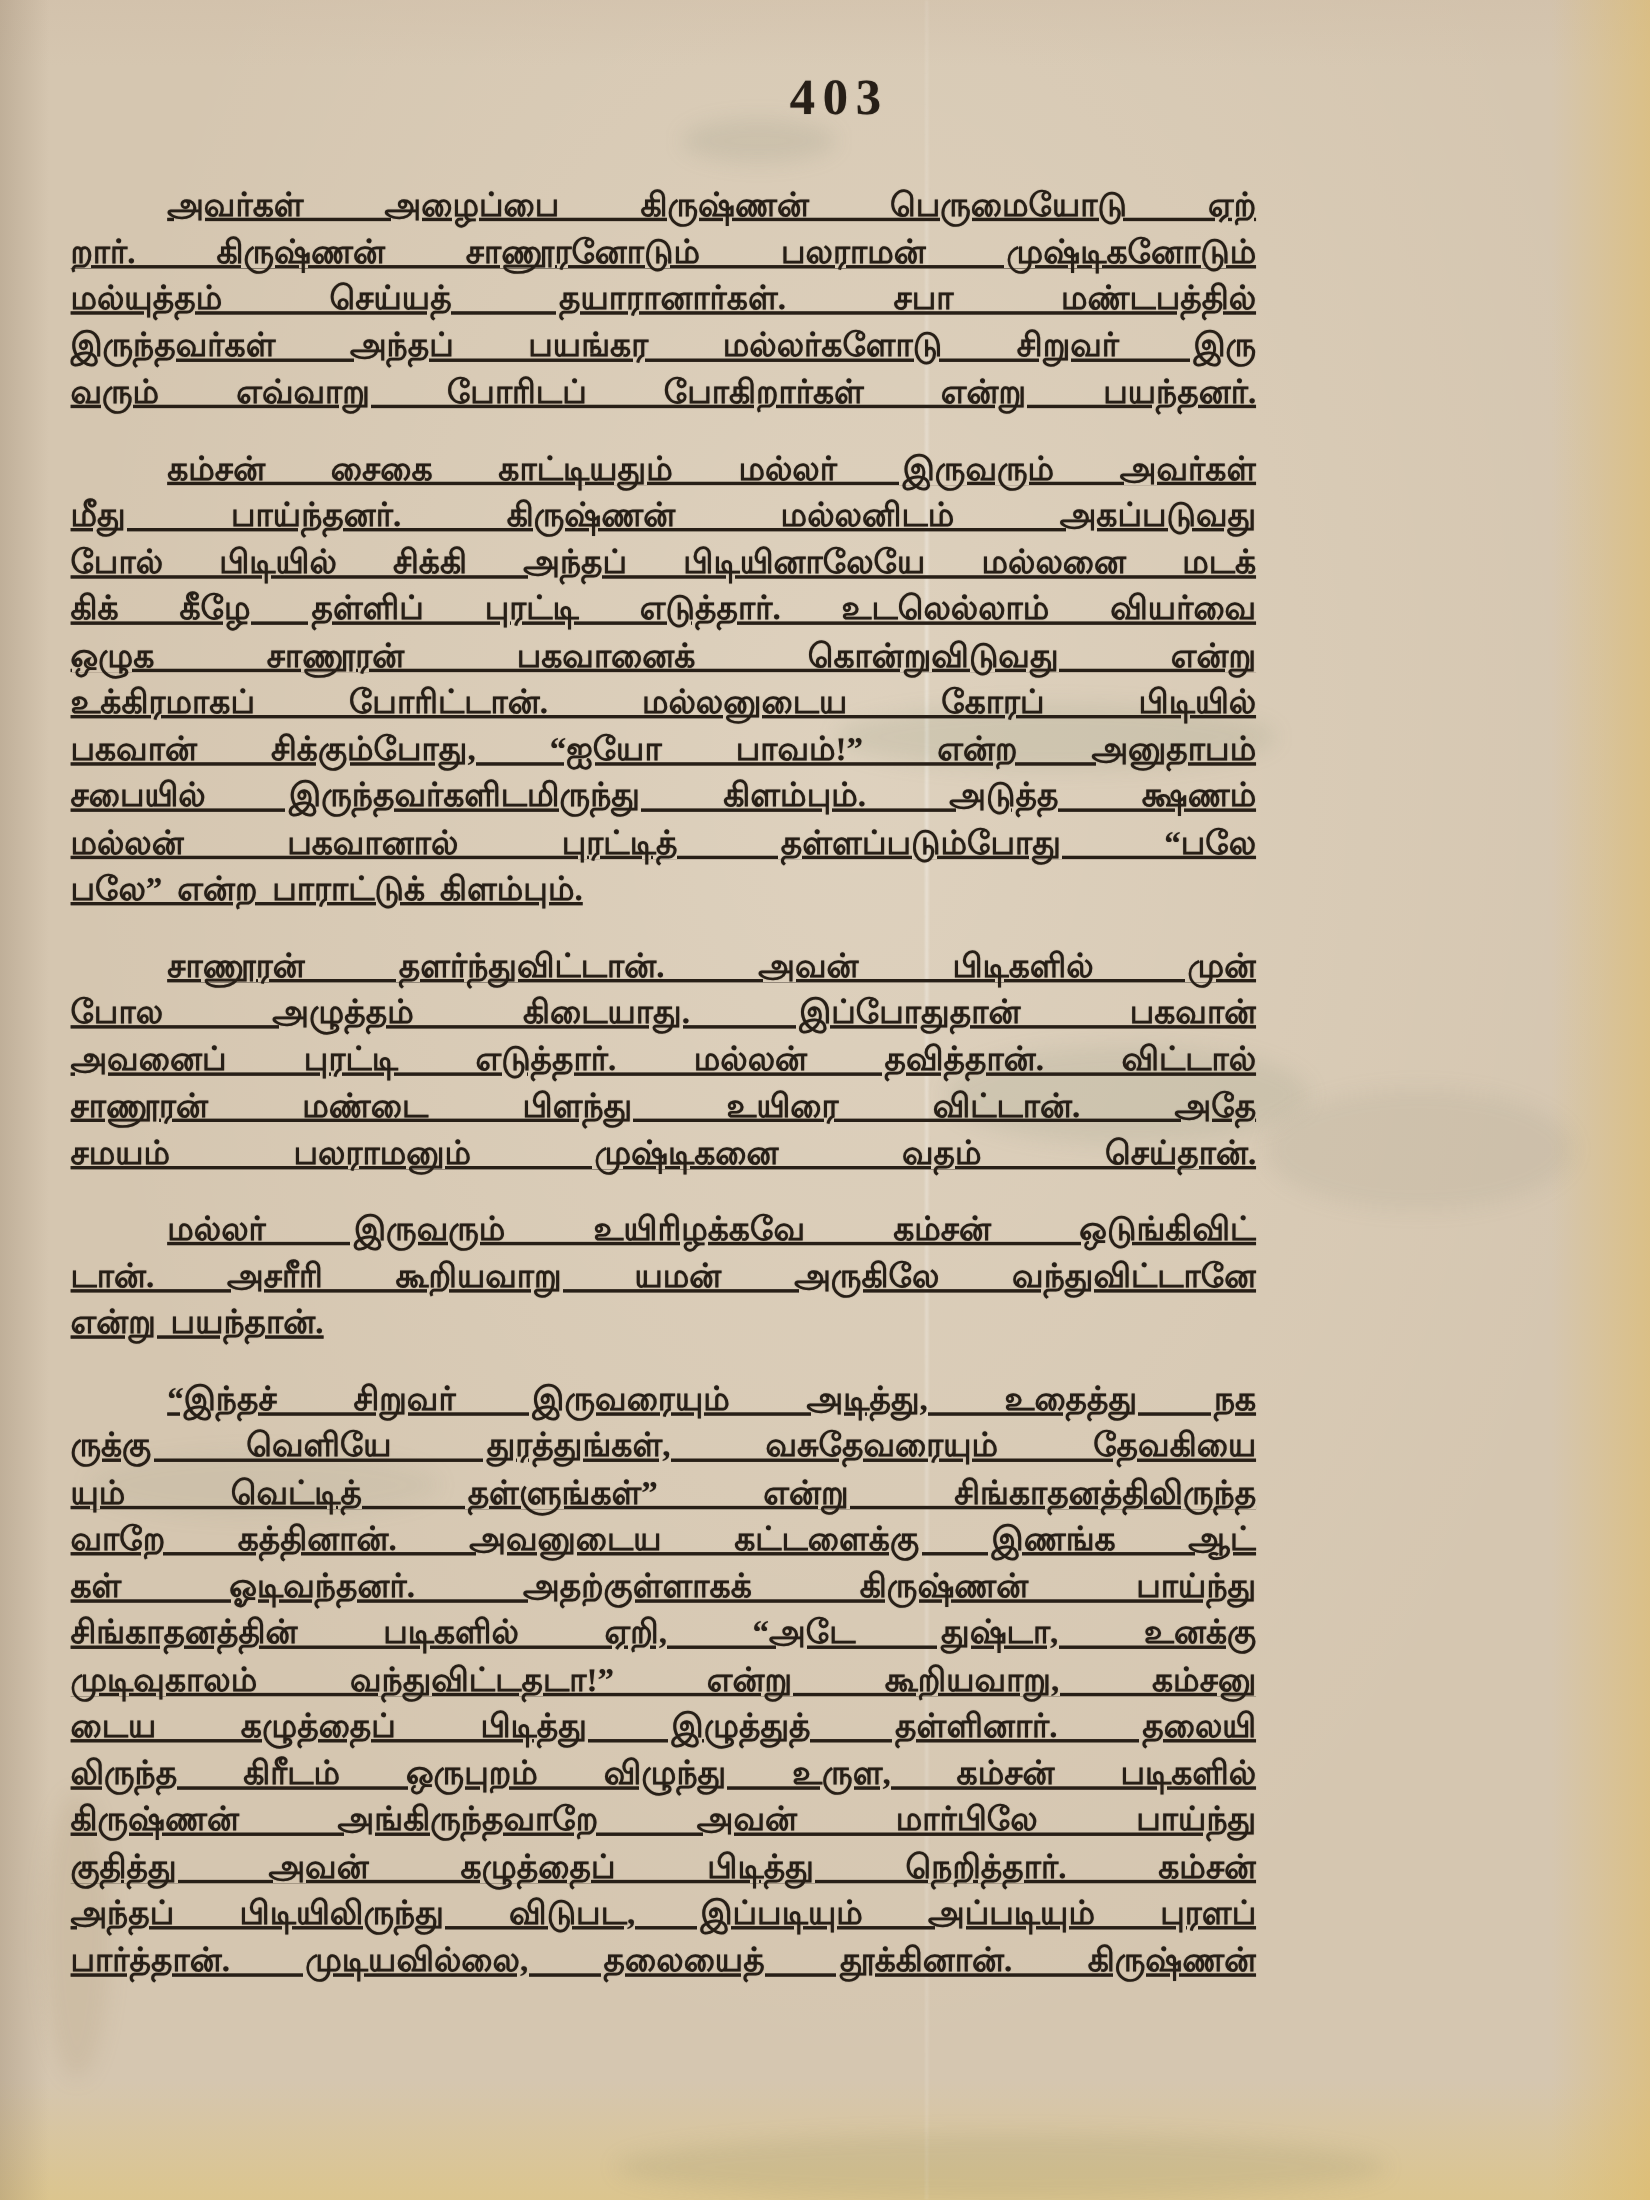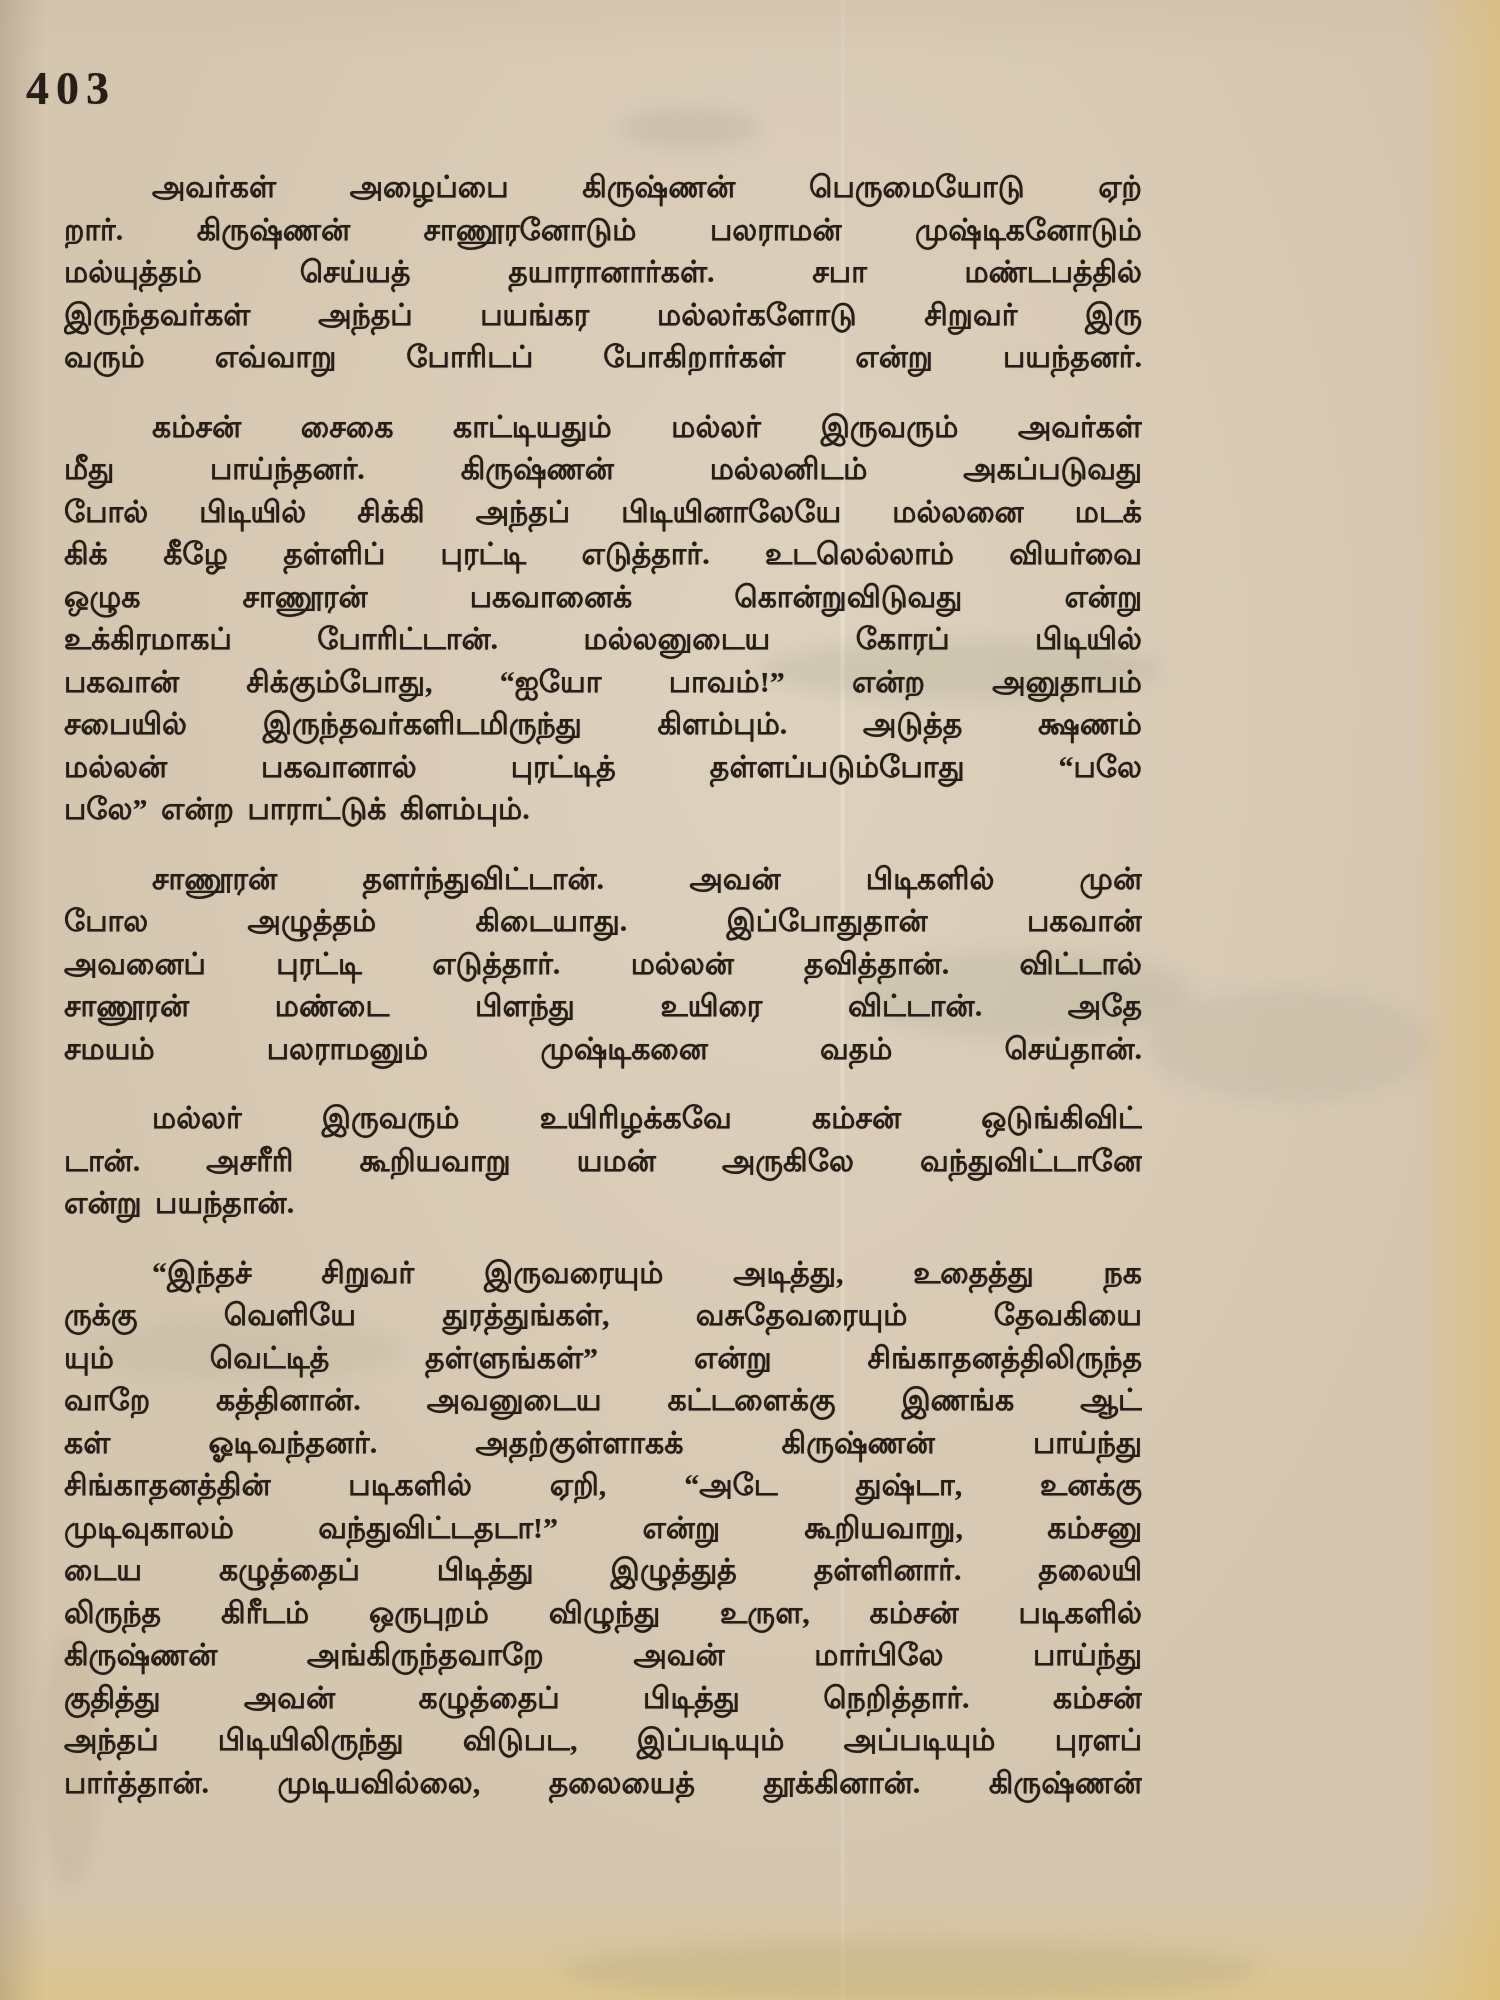--- a/index.html
+++ b/index.html
@@ -44,35 +44,37 @@
   .smudge.s4 { left: 80px;   top: 1320px; width: 320px; height: 60px;  background: rgba(120,125,100,0.08); }
   .smudge.s5 { left: 560px;  top: 1940px; width: 700px; height: 60px;  background: rgba(130,130,95,0.14); }
   .smudge.s6 { left: 620px;  top: 108px;  width: 140px; height: 40px;  background: rgba(120,125,105,0.14); }
   .smudge.s7 { left: 40px;   top: 1630px; width: 60px;  height: 260px; background: rgba(150,125,80,0.12); }
 
   .page-number {
     position: absolute;
     top: 62px;
     left: 0;
     width: 100%;
+    text-align: center;
     padding-left: 26px;
     box-sizing: border-box;
     font-size: 46px;
     font-weight: bold;
     letter-spacing: 7px;
     color: #271f17;
     text-shadow: 0 0 1px rgba(39,31,23,0.5);
   }
 
   .content {
     position: absolute;
     left: 64px;
     top: 166px;
     width: 1078px;
     color: #271f17;
+    text-decoration: underline;
   }
   .para { margin: 0 0 27px 0; }
   .line {
     display: block;
     font-size: 30px;
     font-weight: bold;
     line-height: 42.5px;
     height: 42.5px;
     word-spacing: 6px;
     text-align: justify;

